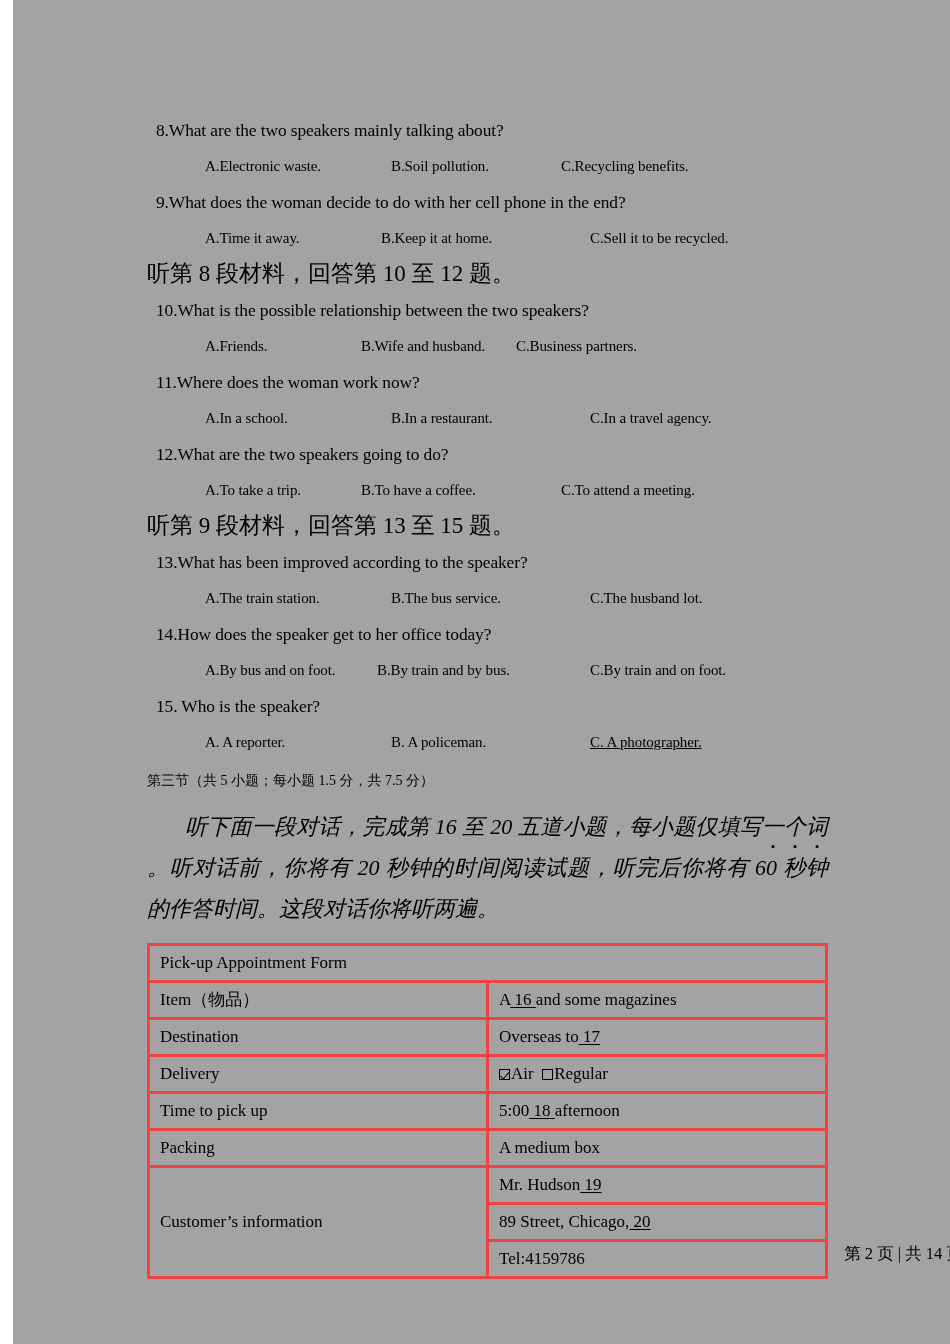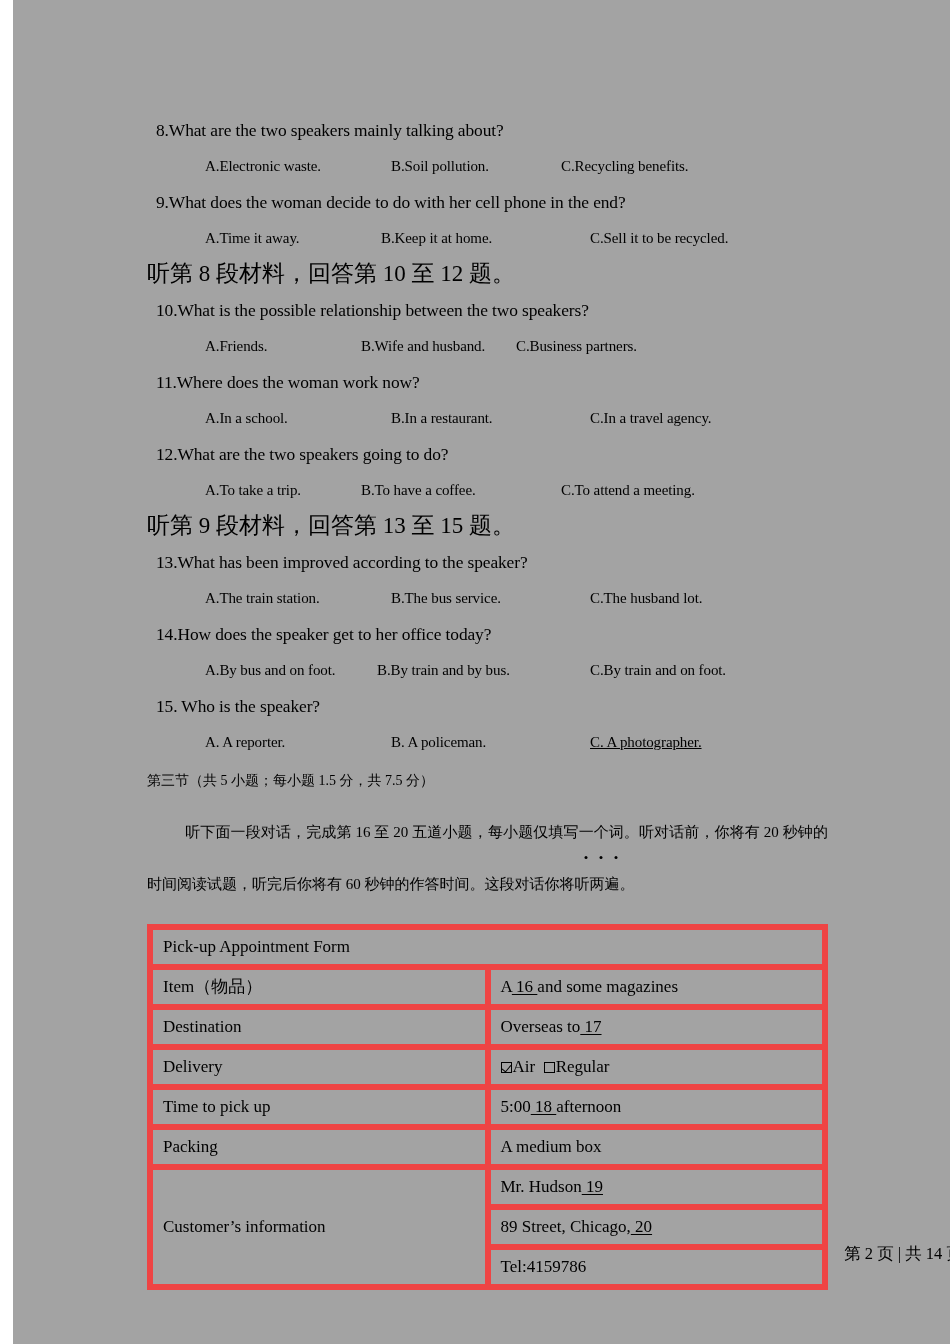--- a/index.html
+++ b/index.html
@@ -56,26 +56,27 @@
     margin-left: -9px;
   }
   .cn-section {
     font-size: 14px;
     line-height: 38px;
     white-space: pre;
     margin-left: -9px;
     margin-top: 2px;
   }
   .cn-para {
-    font-size: 15px;
-    line-height: 52px;
+    font-size: 22px;
+    line-height: 41px;
     margin-left: -9px;
     text-align: justify;
     text-justify: inter-ideograph;
     margin-top: 6px;
+    font-style: italic;
   }
   .cn-para .indent {
     display: inline-block;
     width: 38px;
   }
   .emph {
     position: relative;
     display: inline-block;
   }
   .emph::after {
@@ -94,21 +95,21 @@
   .form-wrap {
     margin-top: 14px;
     margin-left: -9px;
   }
   table.form {
     border-collapse: collapse;
     width: 681px;
     table-layout: fixed;
   }
   table.form td {
-    border: 6px solid #ef4444;
+    border: 3px solid #ef4444;
     padding: 4px 8px 5px 10px;
     font-size: 17px;
     line-height: 25px;
     height: 24px;
     vertical-align: middle;
     white-space: nowrap;
   }
   td.col-label { width: 276px; }
   td.col-value { width: 403px; }
   td.merged-label {

